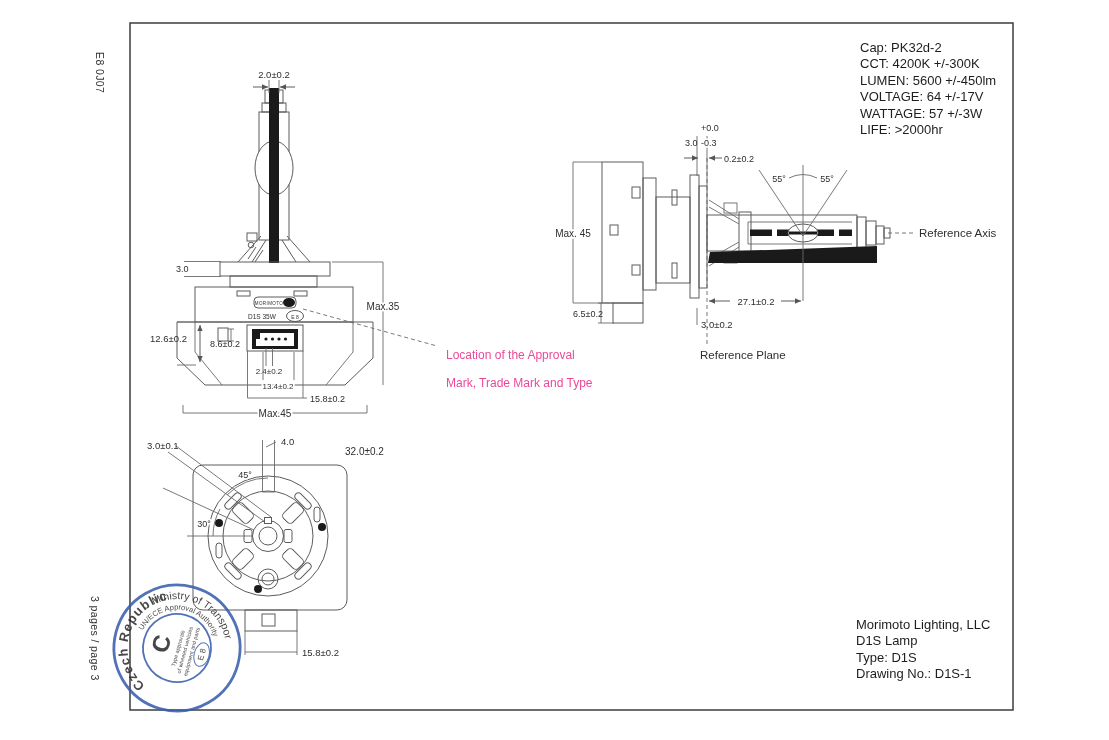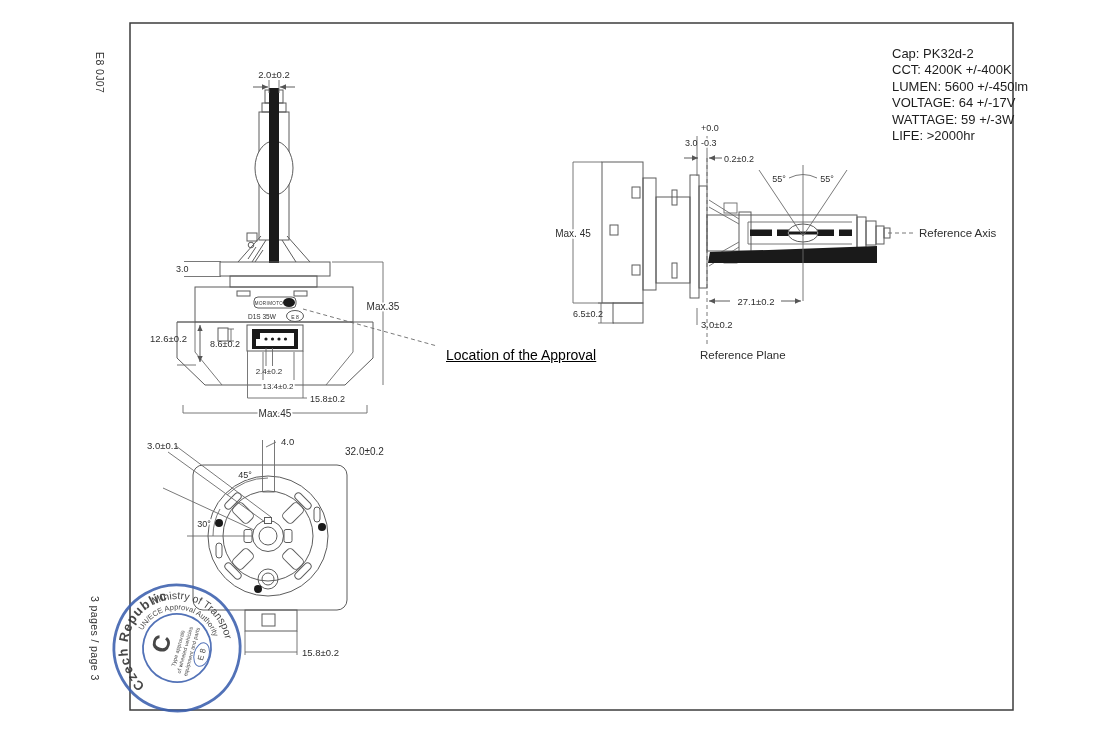--- a/index.html
+++ b/index.html
@@ -6,23 +6,23 @@
     font-family:"Liberation Sans",sans-serif;}
   #stage{position:absolute;inset:0;width:1109px;height:740px;}
   svg{position:absolute;inset:0;}
   .ln{stroke:#5c5c5c;stroke-width:1;fill:none;}
   .ln2{stroke:#6a6a6a;stroke-width:.9;fill:none;}
   .blk{fill:#1a1a1a;stroke:none;}
   .dash{stroke-dasharray:4 3;}
   svg text{stroke:none;font-family:"Liberation Sans",sans-serif;fill:#2e2e2e;}
   .halo{paint-order:stroke;stroke:#fff;stroke-width:3.5px;stroke-linejoin:round;}
   .txt{position:absolute;color:#1d1d1d;}
-  .specs{left:892px;top:40px;font-size:13px;line-height:16.4px;margin-top:6px;}
+  .specs{left:860px;top:40px;font-size:13px;line-height:16.4px;}
   .tblock{left:856px;top:617px;font-size:13px;line-height:16.4px;}
-  .note{left:446px;top:341px;font-size:14px;line-height:28px;color:#000000;text-decoration:underline;}
+  .note{left:446px;top:341px;font-size:12px;line-height:28px;color:#ec4899;}
   .vtext{writing-mode:vertical-rl;font-size:10.5px;color:#333;letter-spacing:.4px;}
   .doccode{left:94px;top:52px;}
   .pagenote{left:89px;top:596px;}
 </style>
 </head>
 <body>
 
 <div id="stage">
 
 <svg viewBox="0 0 1109 740" width="1109" height="740">
@@ -226,28 +226,35 @@
     <text x="0" y="3" font-size="5.5" text-anchor="middle" fill="#3b5fae">Type approvals</text>
     <text x="0" y="10" font-size="5.5" text-anchor="middle" fill="#3b5fae">of wheeled vehicles</text>
     <text x="0" y="17" font-size="5.5" text-anchor="middle" fill="#3b5fae">equipment and parts</text>
     <ellipse cx="0" cy="25.5" rx="12" ry="7.5" fill="none" stroke-width="1" stroke="#3b5fae"></ellipse>
     <text x="0" y="28.3" font-size="8" text-anchor="middle" fill="#3b5fae">E 8</text>
   </g>
 </svg>
 
   <div class="txt specs">
     <div>Cap: PK32d-2</div>
-    <div>CCT: 4200K +/-400K</div>
+    <div>CCT: 4200K +/-300K</div>
     <div>LUMEN: 5600 +/-450lm</div>
     <div>VOLTAGE: 64 +/-17V</div>
-    <div>WATTAGE: 59 +/-3W</div>
+    <div>WATTAGE: 57 +/-3W</div>
     <div>LIFE: &gt;2000hr</div>
   </div>
 
+  <div class="txt tblock">
+    <div>Morimoto Lighting, LLC</div>
+    <div>D1S Lamp</div>
+    <div>Type: D1S</div>
+    <div>Drawing No.: D1S-1</div>
+  </div>
 
   <div class="txt note">
     <div>Location of the Approval</div>
+    <div>Mark, Trade Mark and Type</div>
   </div>
 
   <div class="txt vtext doccode">E8 0J07</div>
   <div class="txt vtext pagenote">3 pages / page 3</div>
 
 </div>
 
 </body></html>

